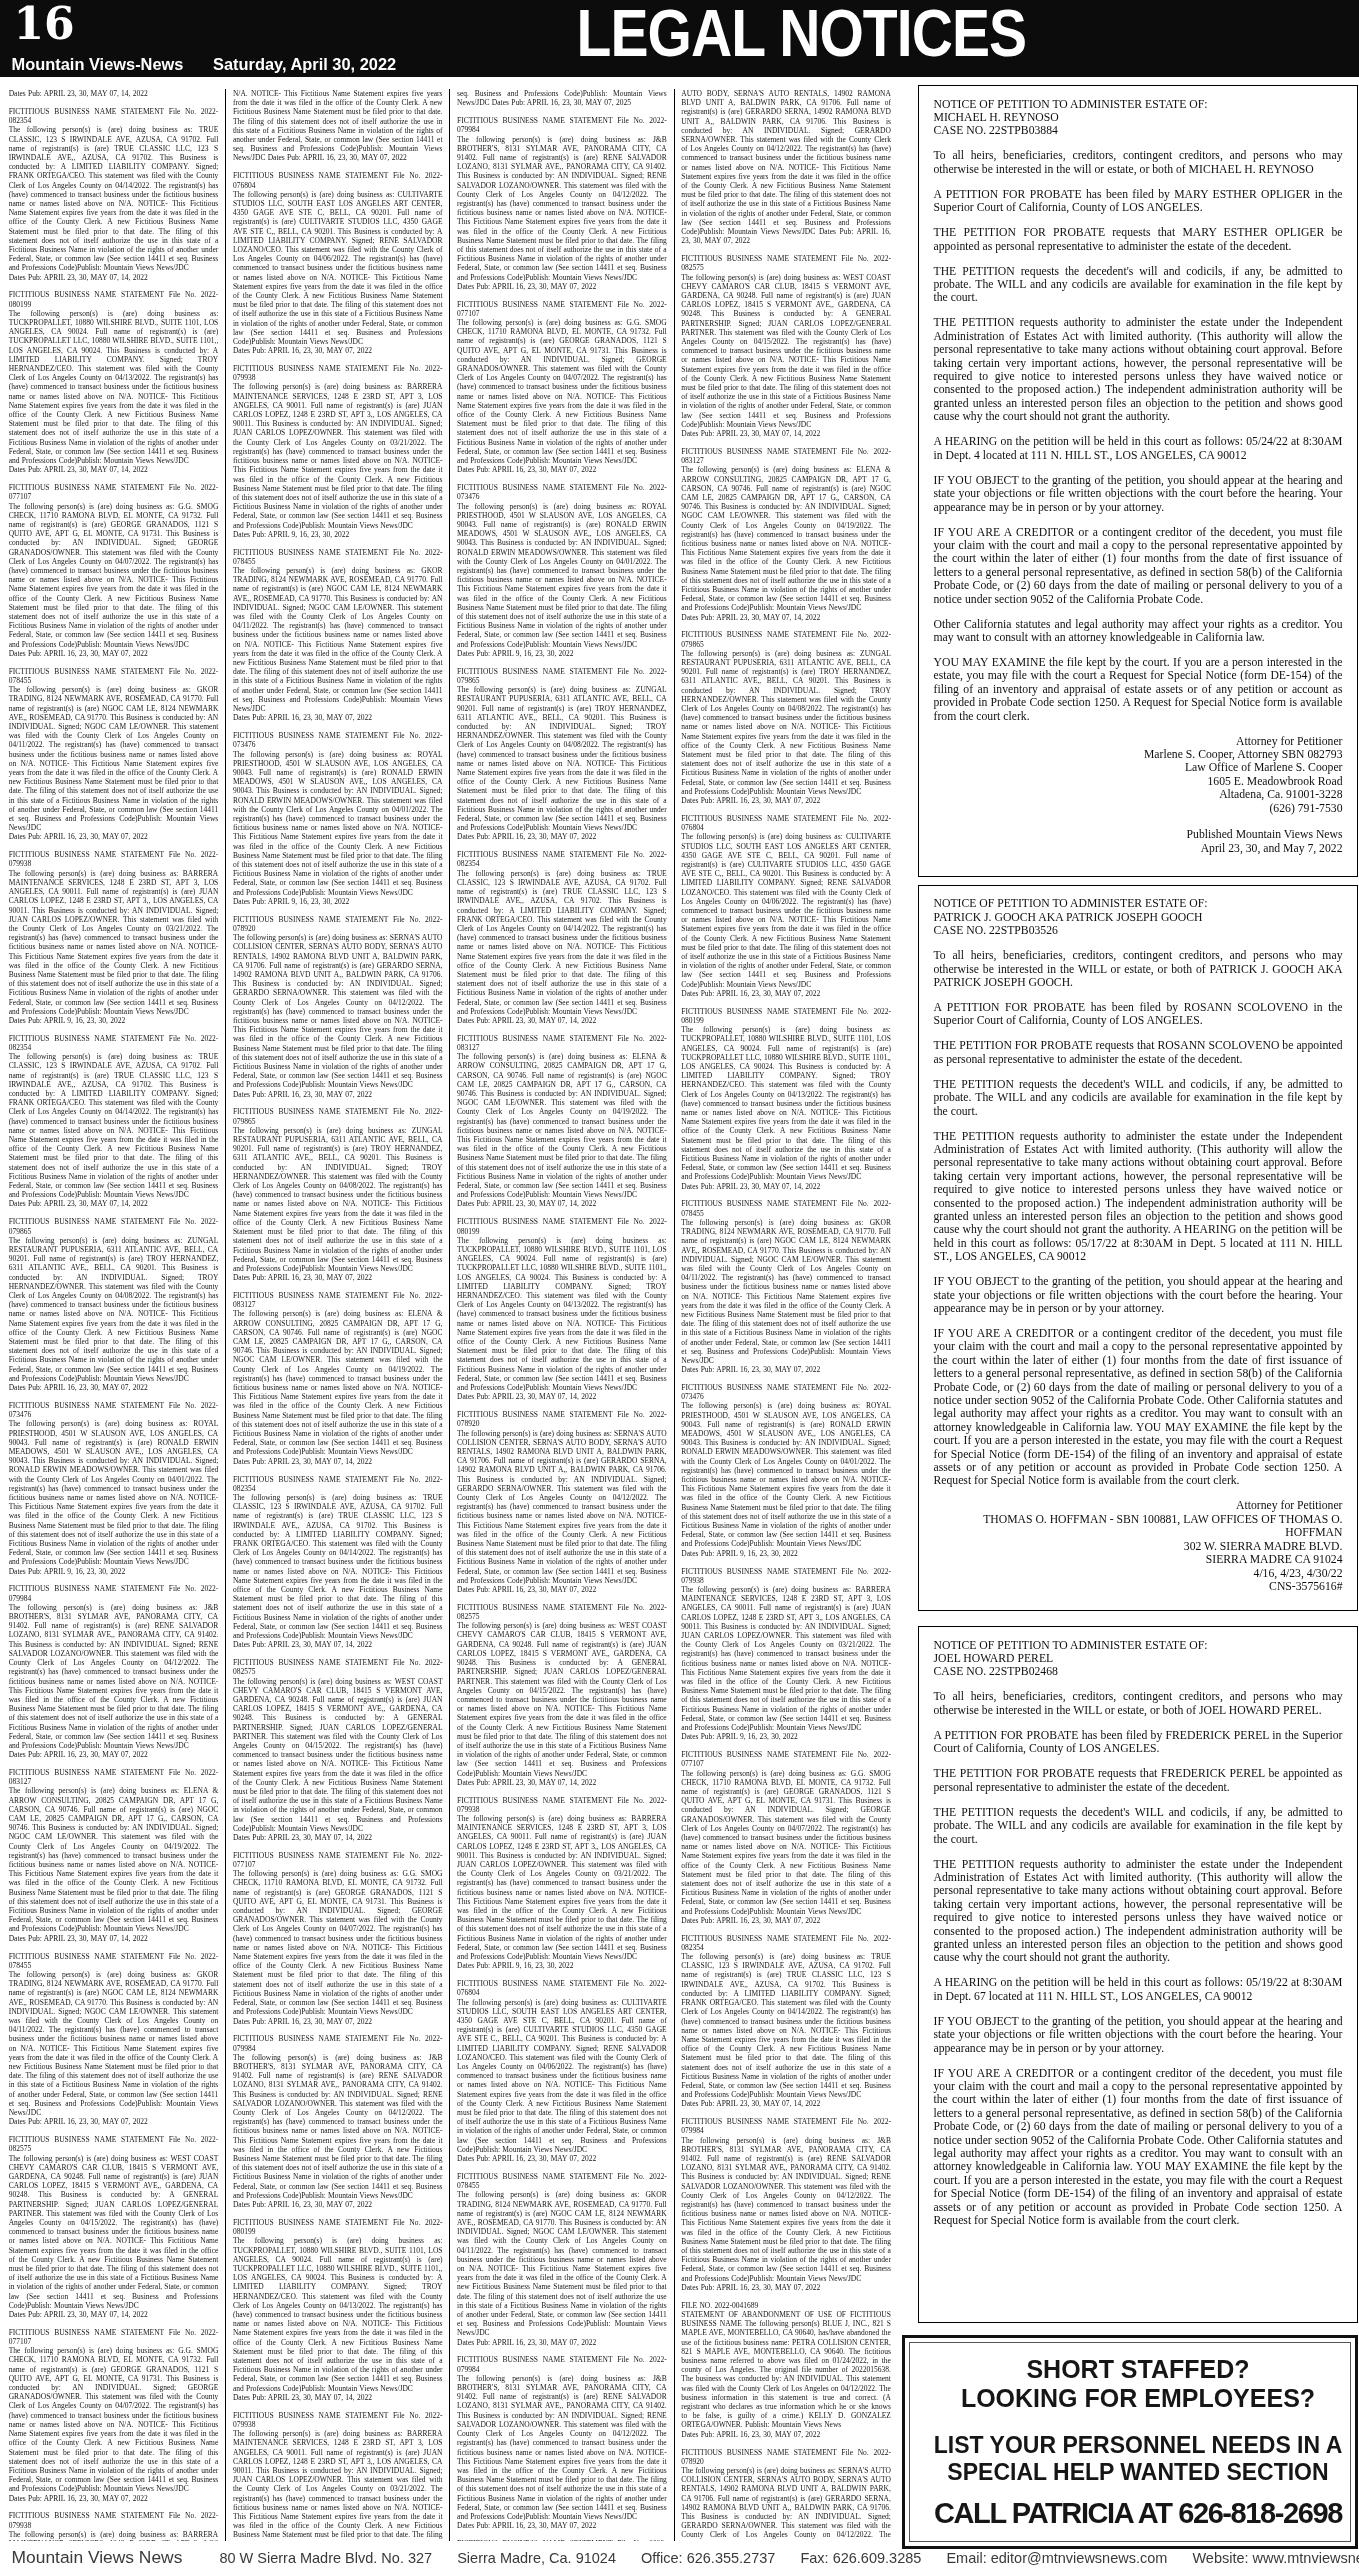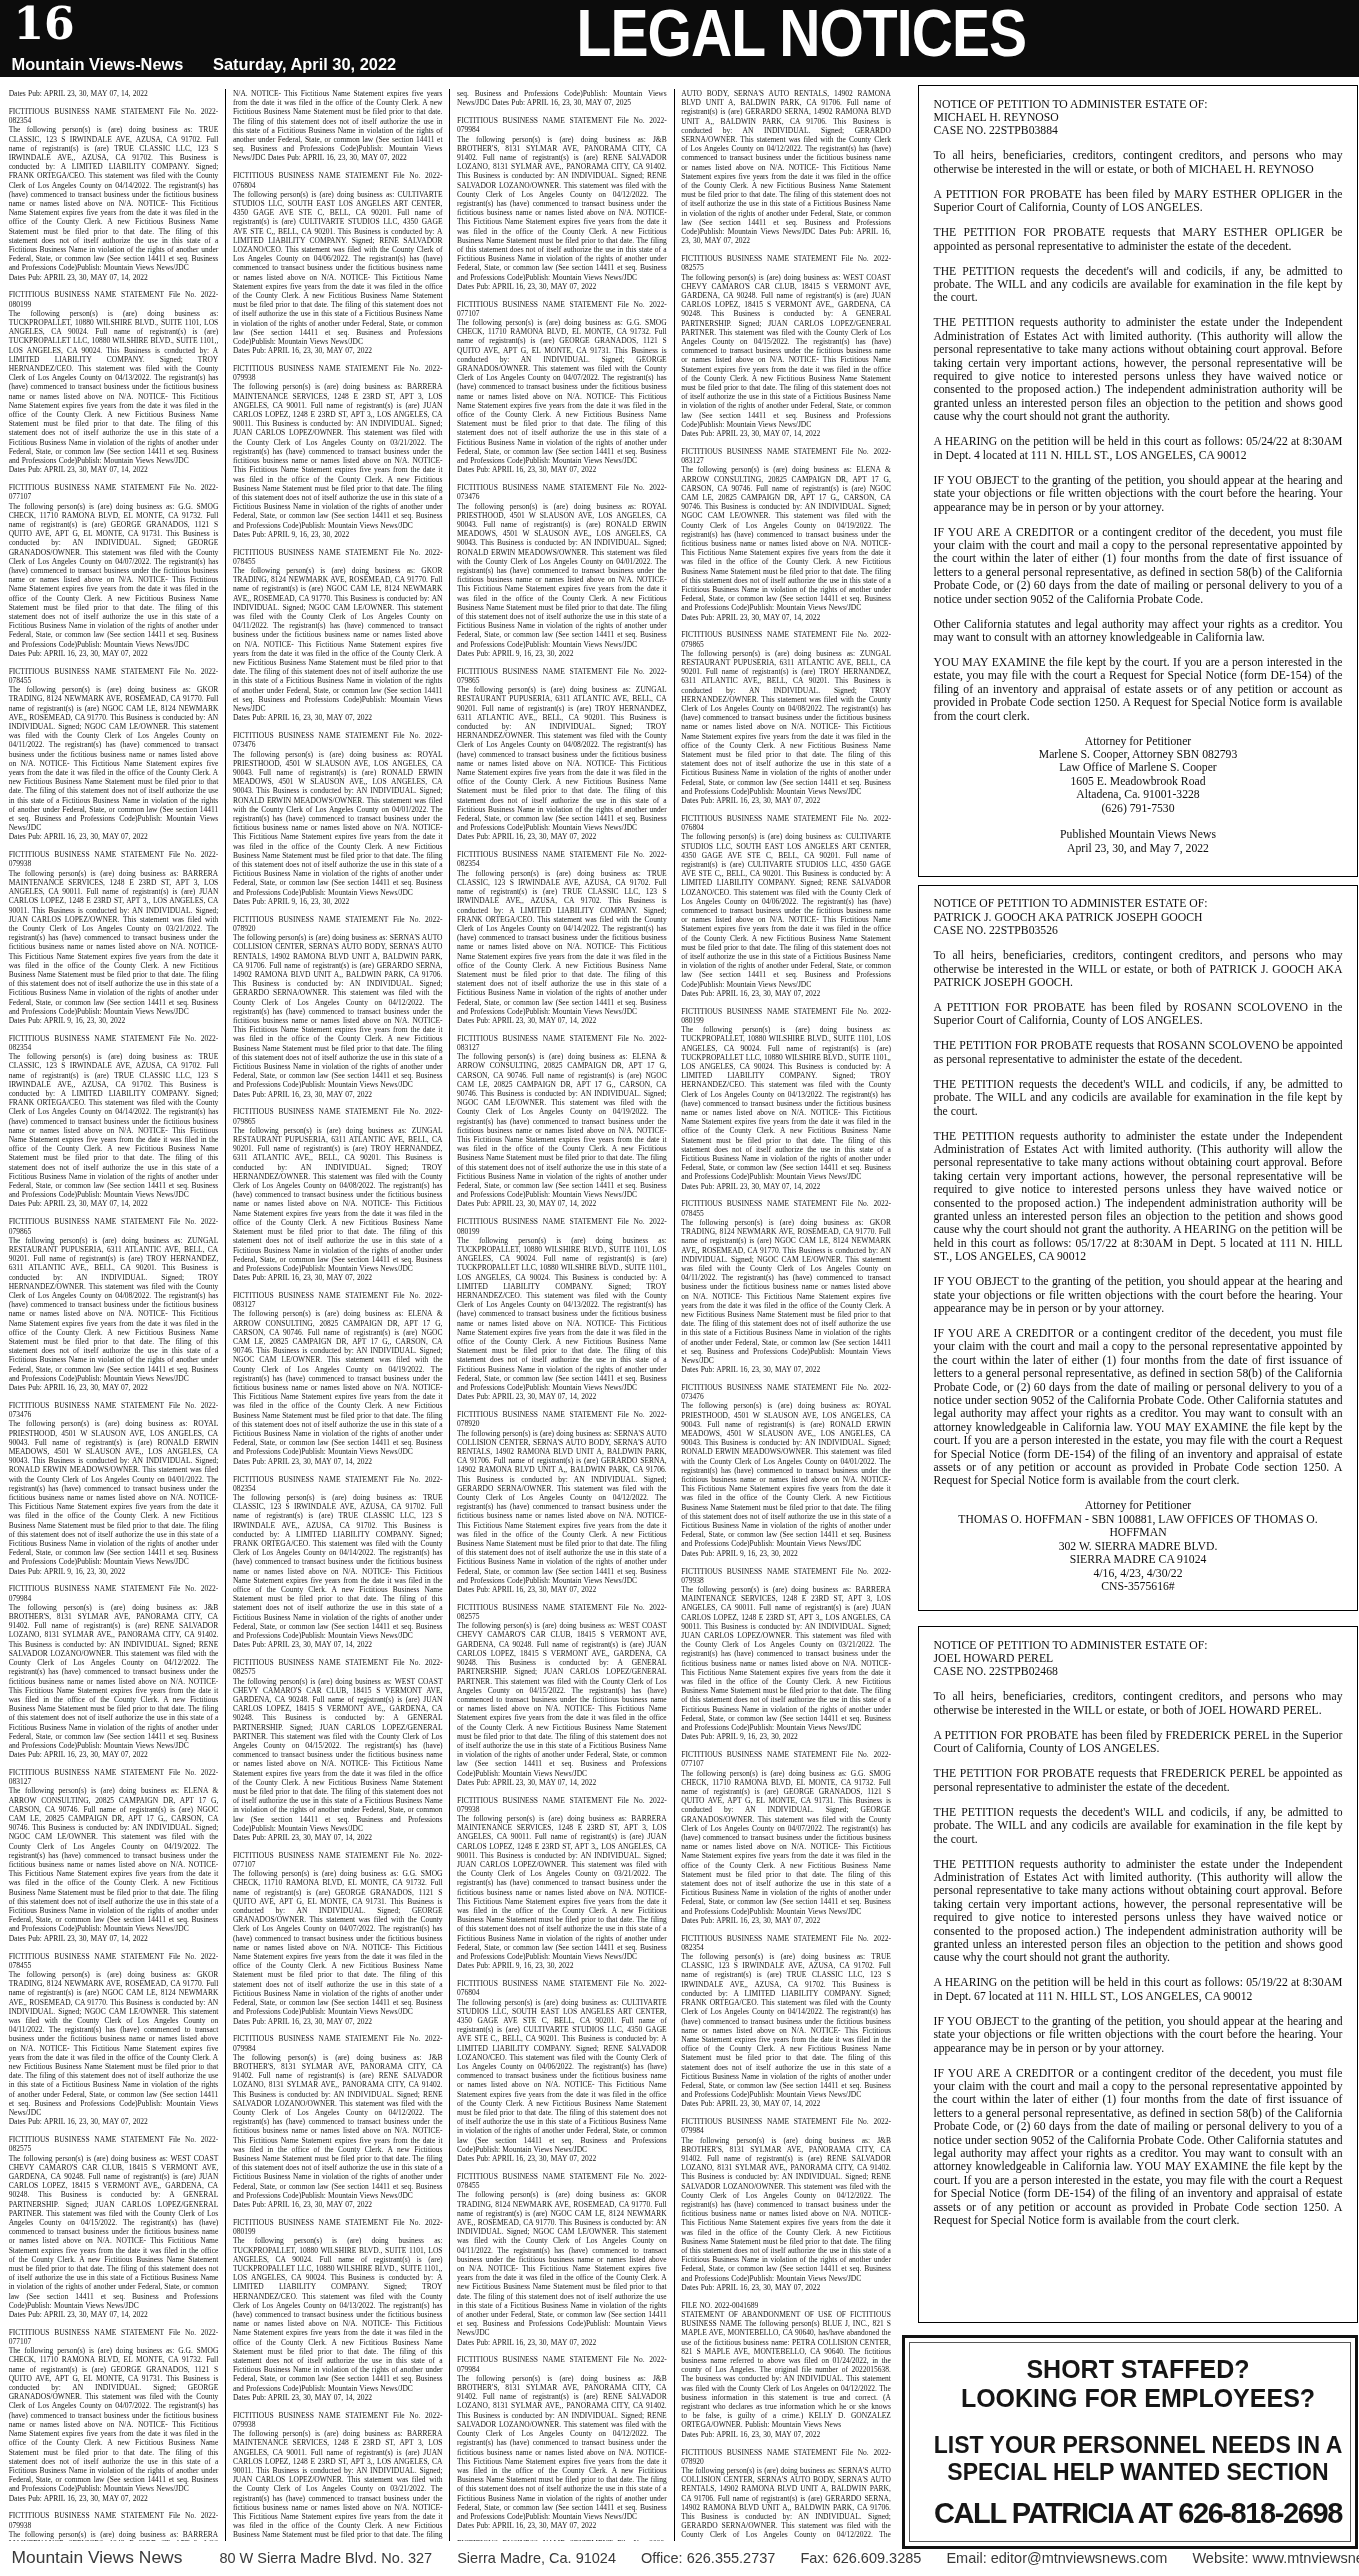--- a/index.html
+++ b/index.html
@@ -22,21 +22,21 @@
   .edates{}
 
   
   .right{position:absolute;left:902px;top:85px;width:456px;}
   .nbox{box-sizing:border-box;border:1.9px solid #000;padding:11.6px 14.5px 9.7px 14.5px;font-size:11.7px;line-height:13.4px;text-align:justify;color:#101010;overflow:hidden;background:#fff;margin-left:16px;}
   .n0{height:792px;}
   .n1{height:726px;margin-top:7.7px;}
   .n2{height:697px;margin-top:15.4px;}
   .nbox .ntitle div{white-space:nowrap;}
   .nbox p{margin:11.6px 0 0 0;}
-  .nbox .nsign{text-align:center;margin-top:11.6px;}
+  .nbox .nsign{text-align:right;margin-top:11.6px;}
 
   
   .ad{box-sizing:border-box;margin-top:11.6px;height:214px;border:3.9px solid #111;padding:3.9px;}
   .adin{box-sizing:border-box;height:100%;border:1.9px solid #555;display:flex;flex-direction:column;justify-content:center;text-align:center;font-family:"Liberation Sans",sans-serif;font-weight:700;color:#161616;padding-left:16px;}
   .ad-l1{font-size:25px;line-height:29px;}
   .ad-l2{font-size:23px;line-height:27px;margin-top:19.3px;}
   .ad-l3{font-size:29px;line-height:32px;margin-top:11px;letter-spacing:-1.4px;white-space:nowrap;}
 
   
   .footer{position:absolute;left:11.6px;top:2547px;width:1348px;font-family:"Liberation Sans",sans-serif;color:#3a3a3a;font-size:14.5px;white-space:nowrap;}

